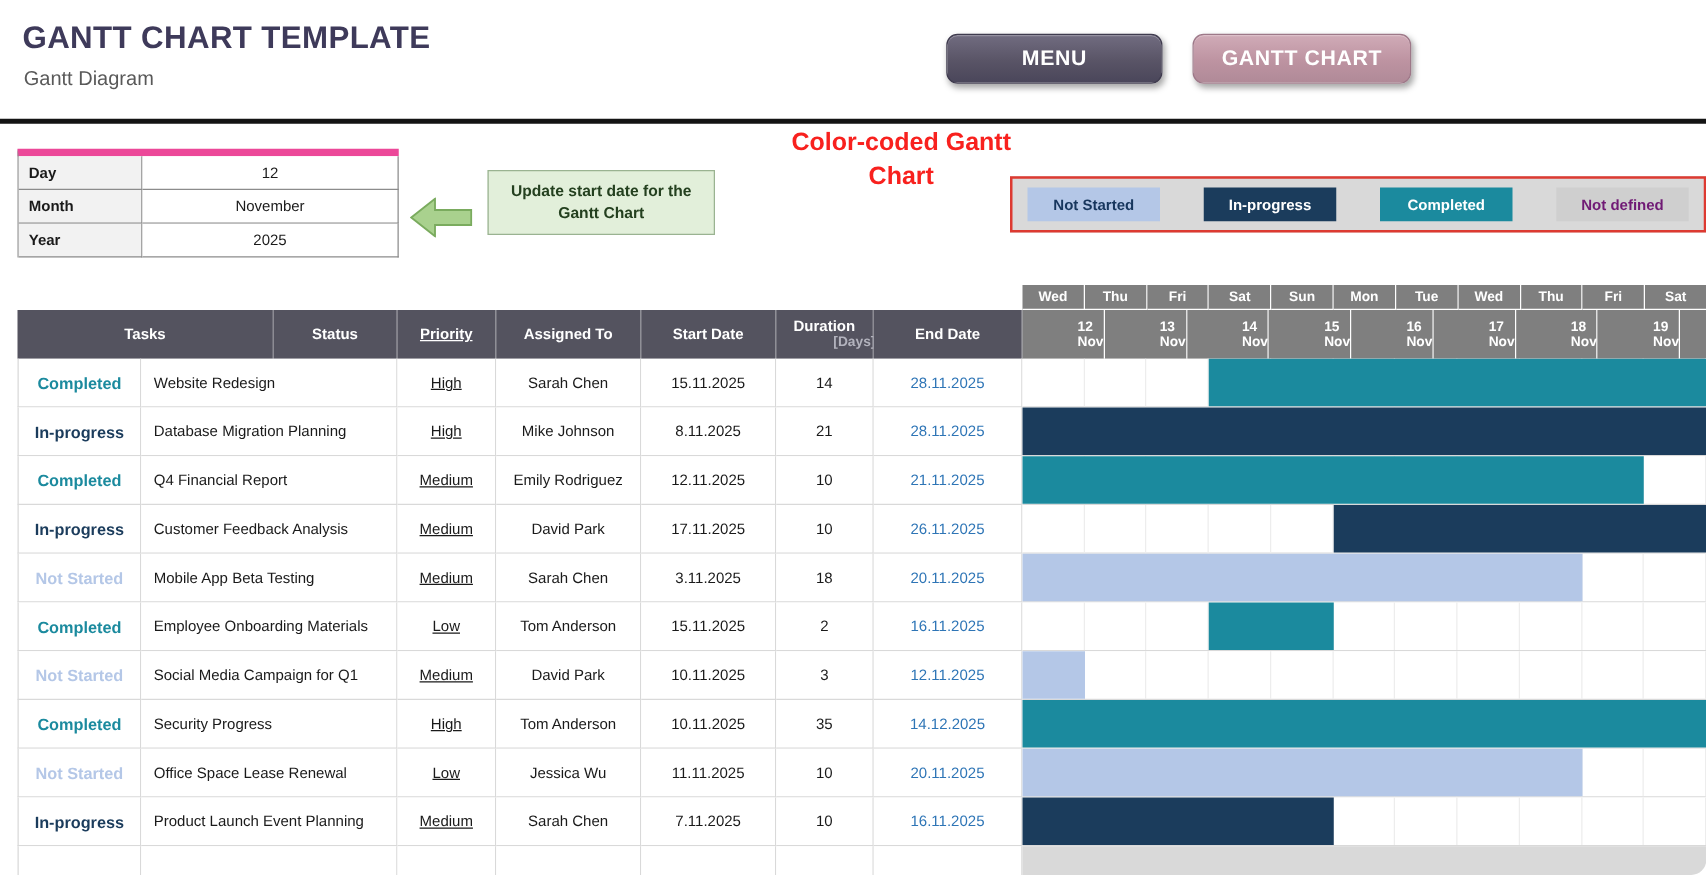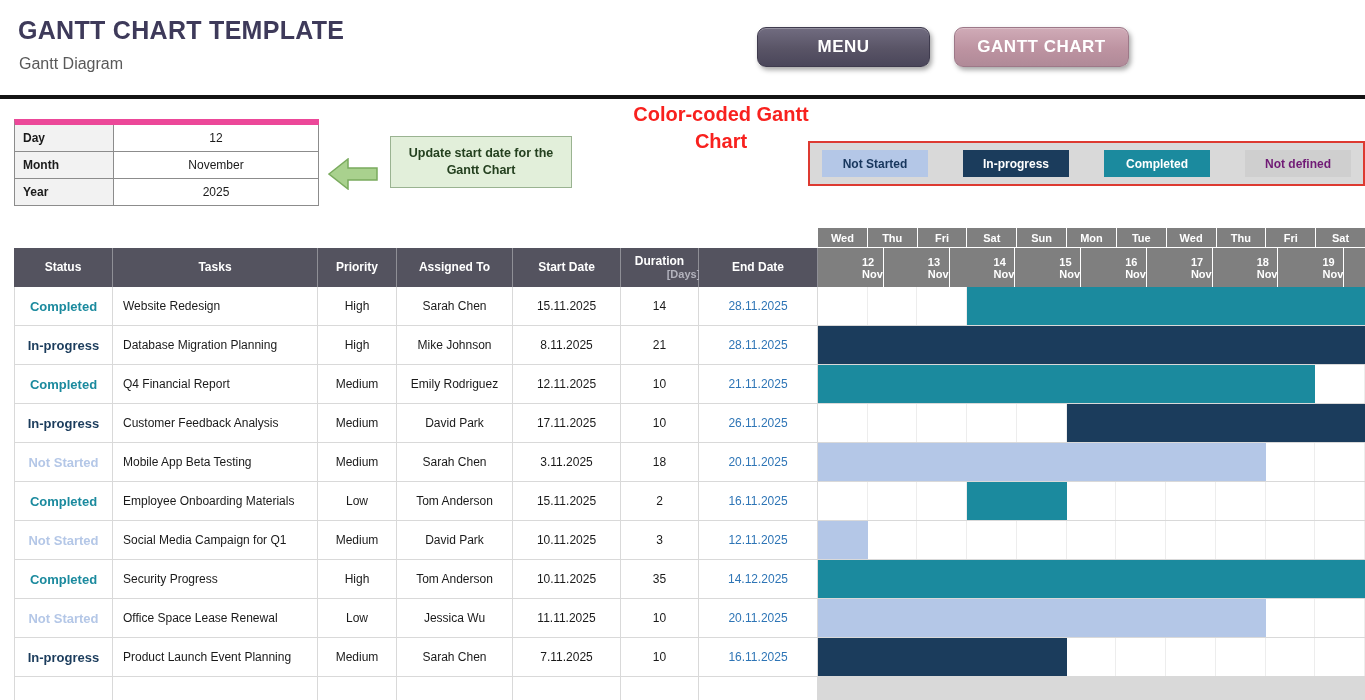--- a/index.html
+++ b/index.html
@@ -1,18 +1,18 @@
 <!DOCTYPE html>
 <html><head>
 <meta charset="utf-8">
 <style>
   * { margin:0; padding:0; box-sizing:border-box; }
   html,body { width:1365px; height:700px; overflow:hidden; background:#fff;
               font-family:"Liberation Sans", sans-serif; }
-  .app { position:relative; width:1365px; height:700px; overflow:hidden; }
+  .app { position:relative; width:1365px; height:700px; overflow:hidden;border-radius:12px; }
 
   
   .title { position:absolute; left:18px; top:16px; font-size:25px; font-weight:bold;
            color:#3e3a5a; letter-spacing:.3px; }
   .subtitle { position:absolute; left:19px; top:55px; font-size:16px; color:#595959; }
   .divider { position:absolute; left:0; top:95px; width:100%; height:4px; background:#141414; }
   .btn { position:absolute; top:27px; height:40px; border-radius:9px; display:flex;
          align-items:center; justify-content:center; color:#fff; font-weight:bold;
          font-size:17px; letter-spacing:.5px; cursor:pointer;
          box-shadow:2px 3px 5px rgba(0,0,0,.35), inset 0 1px 0 rgba(255,255,255,.25); }
@@ -57,21 +57,21 @@
   .trow { display:flex; }
   .hcells { display:flex; }
   .hcell { height:39px; background:#54535f; color:#fff; font-size:12px; font-weight:bold;
            display:flex; flex-direction:column; align-items:center; justify-content:center;
            border-right:1px solid rgba(255,255,255,.35); line-height:1.2; text-align:center; }
   .hsub { color:#b3b3bd; font-size:11px;padding-left:48px; }
   .datecells { display:flex; height:39px; }
   .datecell { flex:1; background:#7f7f7f; color:#fff; font-size:11px; font-weight:bold;
               display:flex; align-items:center; justify-content:center; border-right:1px solid #fff;padding-left:44px; }
   .datecell:last-child { border-right:none; }
-  .c-status{width:99px;} .c-task{width:205px;} .c-pri{width:79px;} .c-asg{width:116px;}
+  .c-status{width:99px;} .c-task{width:205px;} .c-pri{width:79px;text-decoration:underline;} .c-asg{width:116px;}
   .c-start{width:108px;} .c-dur{width:78px;} .c-end{width:119px;}
   .c-gantt{width:547px; position:relative;}
   .dcell { height:39px; font-size:12px; color:#1a1a1a; background:#fff; display:flex;
            align-items:center; justify-content:center;
            border-right:1px solid #d9d9d9; border-bottom:1px solid #d9d9d9; }
   .dcell.c-status { border-left:1px solid #d9d9d9; font-weight:bold; font-size:13px; }
   .dcell.c-task { justify-content:flex-start; padding-left:10px; }
   .endcell { color:#2e75b6; }
   .grow { height:39px; border-bottom:1px solid #d9d9d9; display:flex; background:#fff; }
   .gcol { flex:1; border-right:1px solid #ededed; }
@@ -132,25 +132,25 @@
         <div class="daycell">Sun</div>
         <div class="daycell">Mon</div>
         <div class="daycell">Tue</div>
         <div class="daycell">Wed</div>
         <div class="daycell">Thu</div>
         <div class="daycell">Fri</div>
         <div class="daycell">Sat</div>
       </div>
     <div class="trow">
       <div class="hcells">
+          <div class="hcell c-task">
+            <div>Tasks</div>
+          </div>
           <div class="hcell c-status">
             <div>Status</div>
-          </div>
-          <div class="hcell c-task">
-            <div>Tasks</div>
           </div>
           <div class="hcell c-pri">
             <div>Priority</div>
           </div>
           <div class="hcell c-asg">
             <div>Assigned To</div>
           </div>
           <div class="hcell c-start">
             <div>Start Date</div>
           </div>

